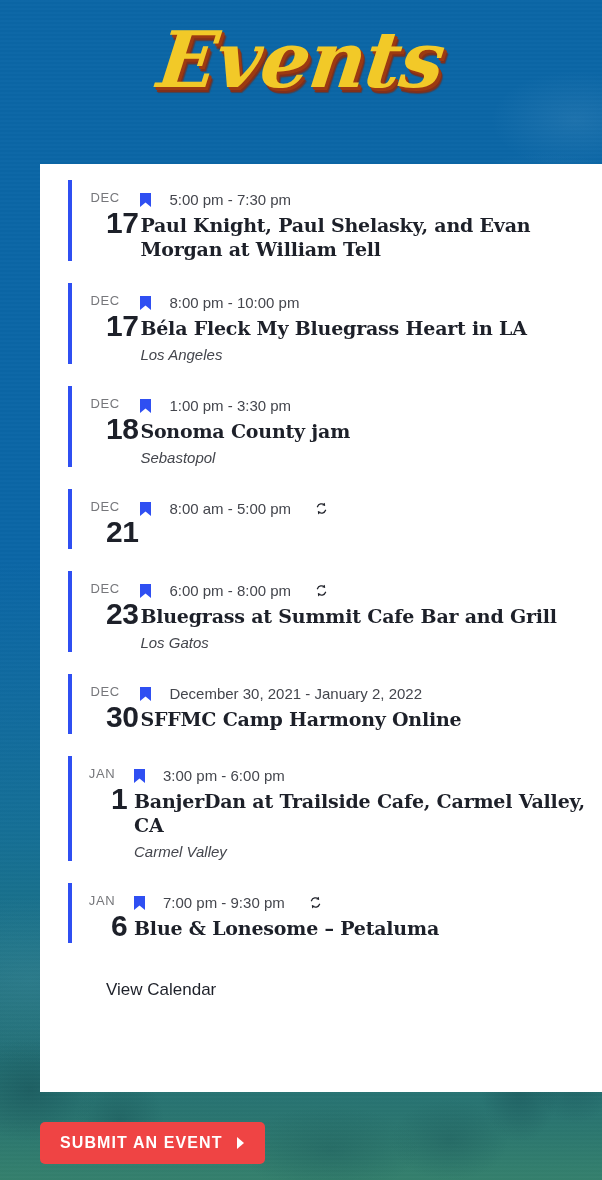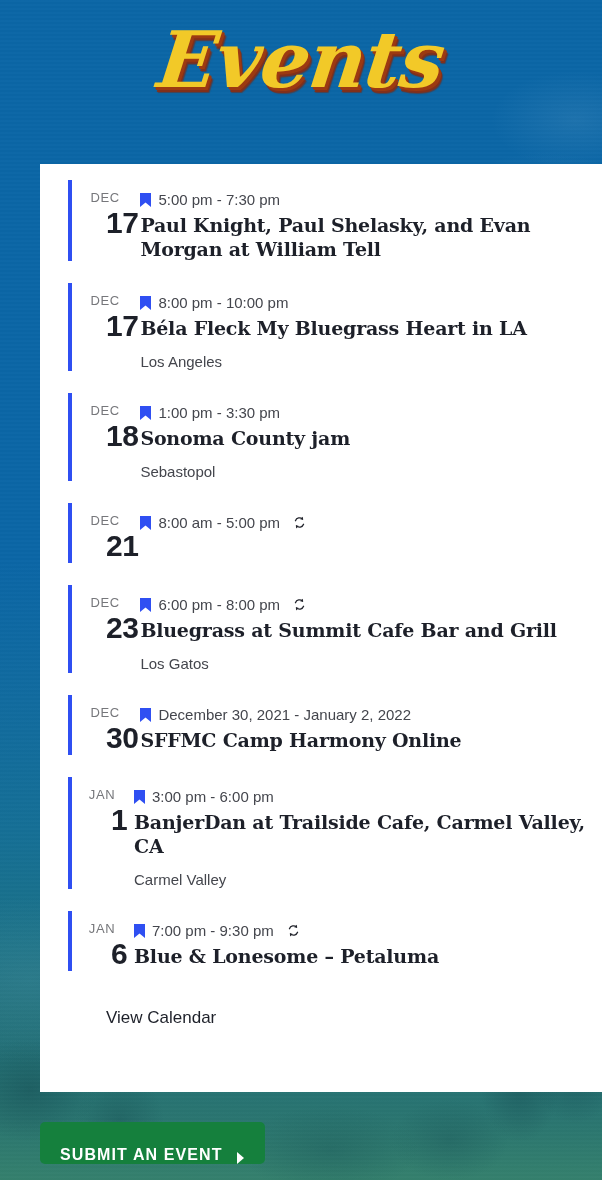--- a/index.html
+++ b/index.html
@@ -139,21 +139,21 @@
   .event-body {
     flex: 1 1 auto;
     padding-top: 10px;
     padding-right: 14px;
     min-width: 0;
   }
 
   .event-meta {
     display: flex;
     align-items: center;
-    gap: 7px;
+    gap: 18px;
     height: 19px;
     margin-bottom: 4px;
     text-align: right;
   }
 
   .bookmark-icon { flex: 0 0 11px; display: block; }
   .repeat-icon   { flex: 0 0 15px; display: block; margin-left: 5px; }
 
   .event-time {
     font-size: 15px;
@@ -165,24 +165,25 @@
   .event-title {
     font-family: "DejaVu Serif", serif;
     font-weight: 700;
     font-size: 19px;
     line-height: 24px;
     color: #1d2029;
     letter-spacing: -0.2px;
   }
 
   .event-venue {
-    margin-top: 12px;
+    margin-top: 5px;
     font-size: 15px;
     line-height: 19px;
     color: #44464d;
+    font-style: italic;
   }
 
   
   #view-calendar {
     display: inline-block;
     margin: 14px 0 0 66px;
     font-size: 17px;
     line-height: 22px;
     color: #1d2029;
     text-decoration: none;
@@ -190,23 +191,23 @@
   }
 
   
   #submit-event-button {
     position: absolute;
     left: 40px;
     top: 1122px;
     height: 42px;
     padding: 0 20px;
     display: flex;
-    align-items: flex-end;
+    align-items: center;
     gap: 13px;
-    background: #15803d;
+    background: #ef4444;
     border: none;
     border-radius: 5px;
     cursor: pointer;
     font-family: "Liberation Sans", sans-serif;
   }
 
   #submit-event-label {
     color: #ffffff;
     font-size: 16px;
     font-weight: 700;

